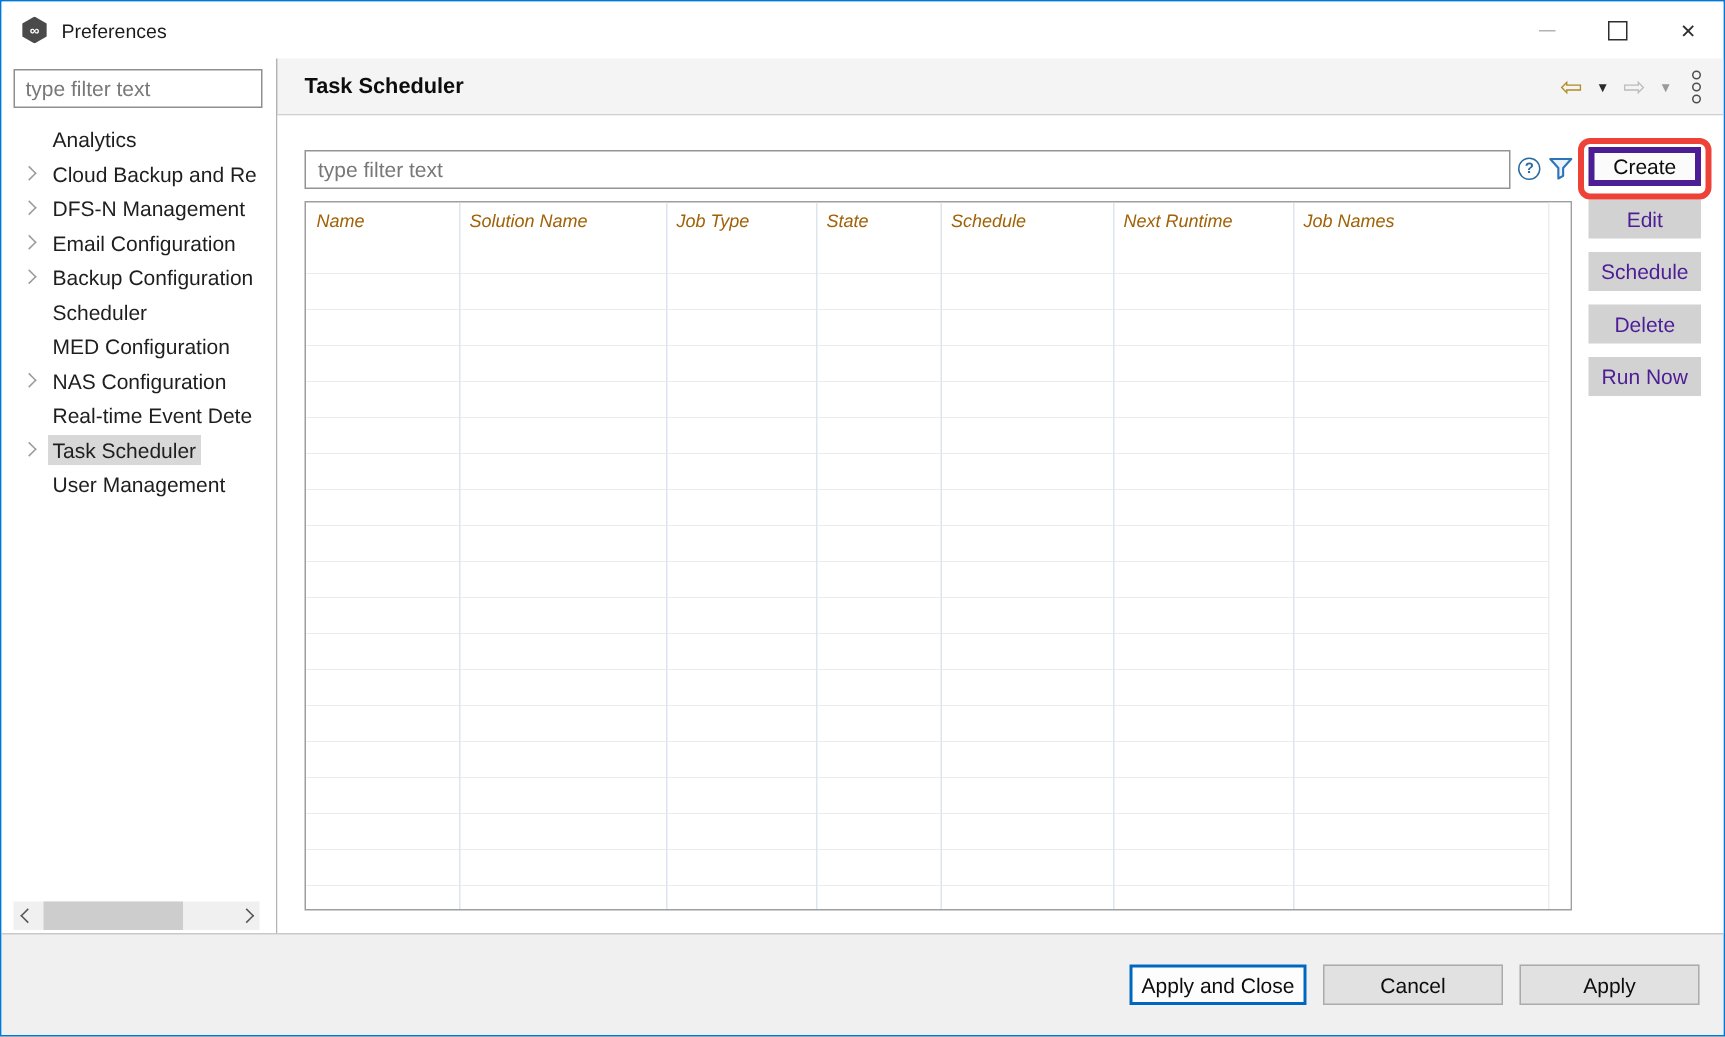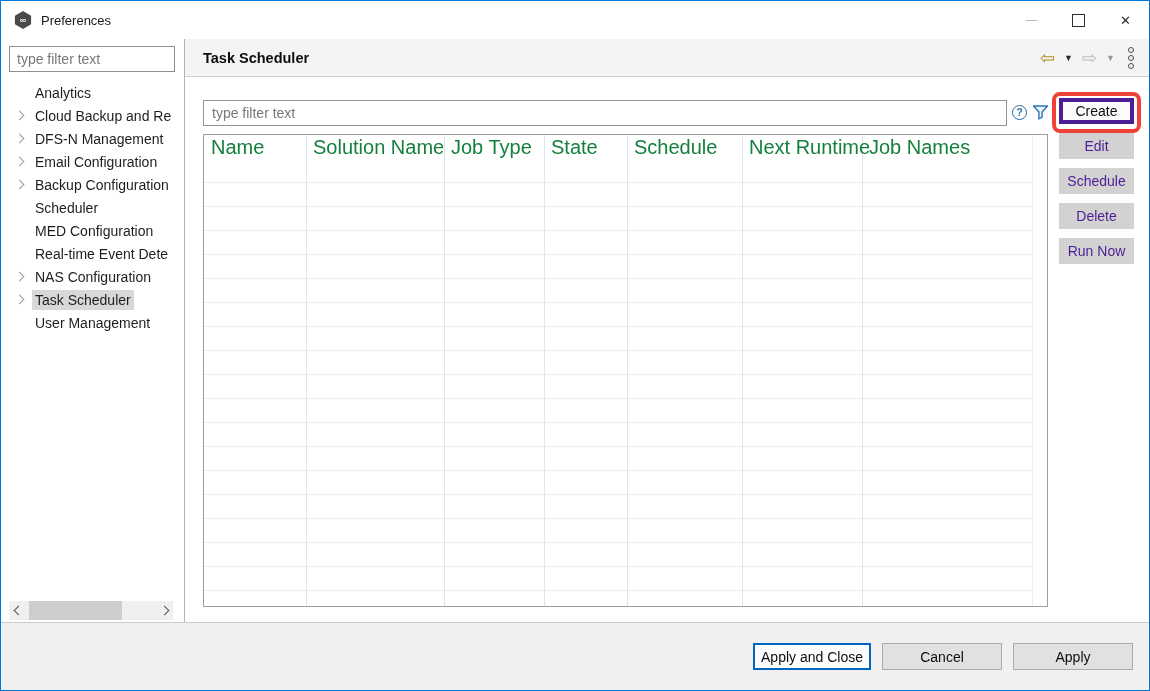--- a/index.html
+++ b/index.html
@@ -55,21 +55,21 @@
   .main-filter{position:absolute;left:18px;top:23px;width:804px;height:26px;box-sizing:border-box;
     border:1px solid #949494;font-size:14px;padding:0 8px;font-family:inherit;color:#222;outline:none;}
   .help-icon{position:absolute;left:827px;top:28px;width:15px;height:15px;border-radius:50%;
     border:1.5px solid #2b6ca3;color:#2b6ca3;font-size:10px;font-weight:bold;
     display:flex;align-items:center;justify-content:center;box-sizing:border-box;}
   .funnel-icon{position:absolute;left:847px;top:26px;width:17px;height:18px;}
   
   .table{position:absolute;left:18px;top:57px;width:845px;height:473px;box-sizing:border-box;
     border:1px solid #9e9e9e;background:#fff;overflow:hidden;}
   .thead{height:24px;display:flex;position:relative;z-index:2;}
-  .th{font-size:20px;color:#15803d;padding-left:7px;display:flex;align-items:center;box-sizing:border-box;flex:0 0 auto;white-space:nowrap;cursor:default;}
+  .th{font-size:12px;color:#a16207;padding-left:7px;display:flex;align-items:center;box-sizing:border-box;flex:0 0 auto;white-space:nowrap;cursor:default;font-style:italic;}
   .tbody{position:absolute;left:0;top:24px;right:14px;bottom:0;
     background:repeating-linear-gradient(to bottom,#ffffff 0px,#ffffff 23px,#ececec 23px,#ececec 24px);}
   .vline{position:absolute;top:0;bottom:0;width:1px;background:#dde6ef;z-index:1;}
   .vscroll{position:absolute;top:0;right:0;bottom:0;width:14px;background:#fff;border-left:1px solid #ededed;}
   
   .side-buttons{position:absolute;left:874px;top:21px;width:75px;display:flex;flex-direction:column;gap:9px;z-index:2;}
   .side-btn{height:26px;font-size:14px;font-family:inherit;border:none;background:#d2d2d2;color:#4c1d95;padding:0;cursor:default;}
   .side-btn.enabled{background:#fbfbfb;border:4px solid #4c1d95;color:#0d0d0d;}
   .red-box{position:absolute;left:867px;top:15px;width:89px;height:41px;box-sizing:border-box;
     border:4px solid #ee4238;border-radius:8px;pointer-events:none;z-index:3;}
@@ -135,28 +135,28 @@
           </div>
           <div class="tree-item">
             <span class="twistie"></span>
             <span class="tree-label">Scheduler</span>
           </div>
           <div class="tree-item">
             <span class="twistie"></span>
             <span class="tree-label">MED Configuration</span>
           </div>
           <div class="tree-item">
+            <span class="twistie">
+              <i class="chev"></i>
+            </span>
+            <span class="tree-label">NAS Configuration</span>
+          </div>
+          <div class="tree-item">
             <span class="twistie"></span>
             <span class="tree-label">Real-time Event Dete</span>
-          </div>
-          <div class="tree-item">
-            <span class="twistie">
-              <i class="chev"></i>
-            </span>
-            <span class="tree-label">NAS Configuration</span>
           </div>
           <div class="tree-item">
             <span class="twistie">
               <i class="chev"></i>
             </span>
             <span class="tree-label selected">Task Scheduler</span>
           </div>
           <div class="tree-item">
             <span class="twistie"></span>
             <span class="tree-label">User Management</span>

